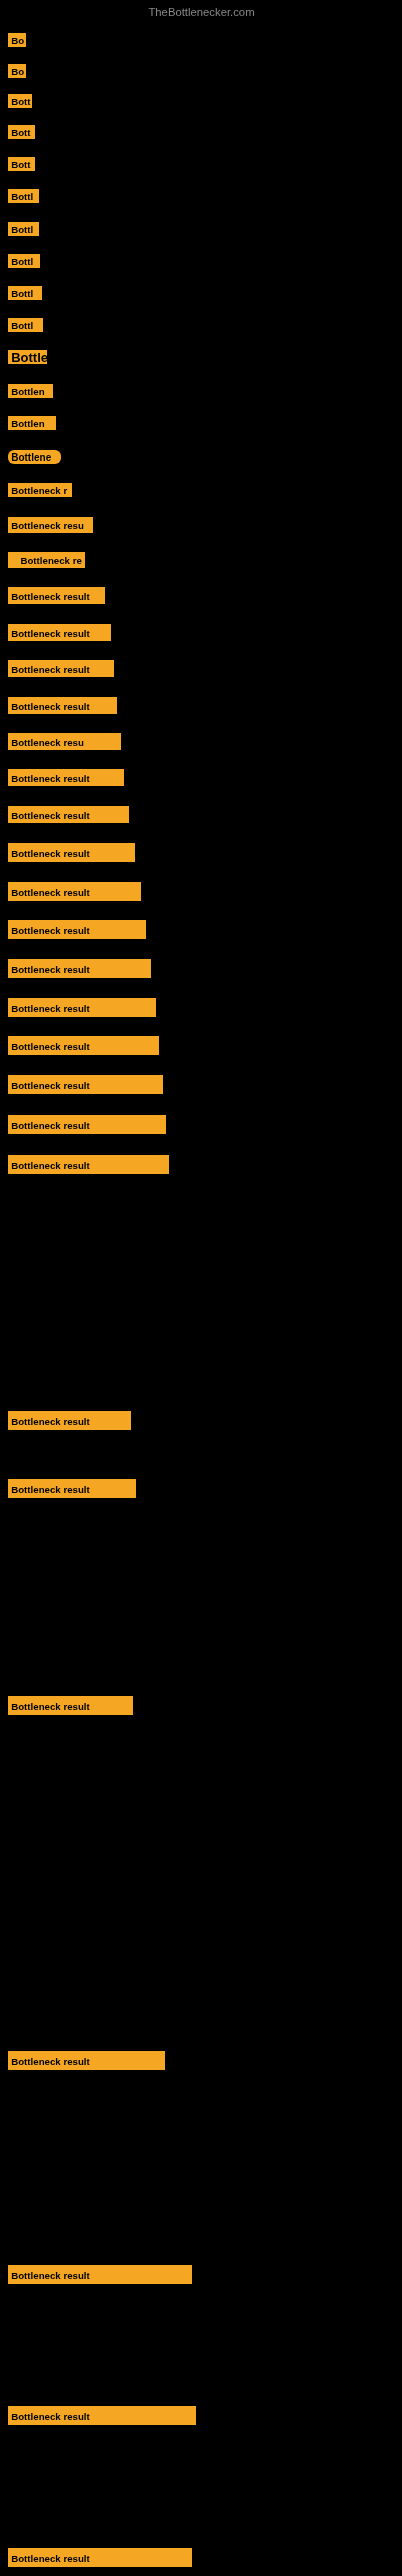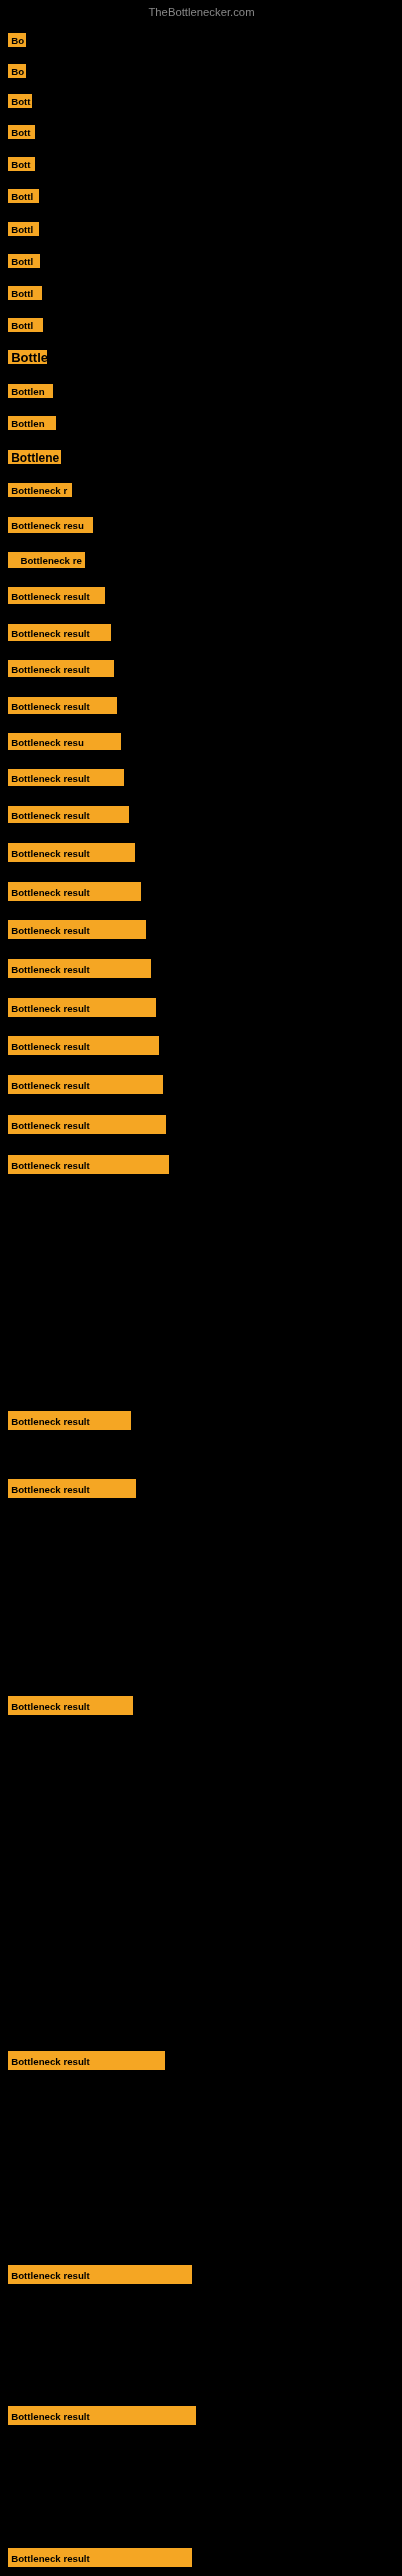--- a/index.html
+++ b/index.html
@@ -46,21 +46,21 @@
     <div style="position: absolute; top: 103px; left: 8px;"><span class="bottleneck-label" style="width: 27px; height: 14.5px; line-height: 14.5px; font-size: 9.7px;">Bott</span></div>
     <div style="position: absolute; top: 135px; left: 8px;"><span class="bottleneck-label" style="width: 27px; height: 14.5px; line-height: 14.5px; font-size: 9.7px;">Bott</span></div>
     <div style="position: absolute; top: 167px; left: 8px;"><span class="bottleneck-label" style="width: 31px; height: 14.5px; line-height: 14.5px; font-size: 9.7px;">Bottl</span></div>
     <div style="position: absolute; top: 200px; left: 8px;"><span class="bottleneck-label" style="width: 31px; height: 14.5px; line-height: 14.5px; font-size: 9.7px;">Bottl</span></div>
     <div style="position: absolute; top: 232px; left: 8px;"><span class="bottleneck-label" style="width: 32px; height: 14.5px; line-height: 14.5px; font-size: 9.7px;">Bottl</span></div>
     <div style="position: absolute; top: 264px; left: 8px;"><span class="bottleneck-label" style="width: 34px; height: 14.5px; line-height: 14.5px; font-size: 9.7px;">Bottl</span></div>
     <div style="position: absolute; top: 296px; left: 8px;"><span class="bottleneck-label" style="width: 35px; height: 14.5px; line-height: 14.5px; font-size: 9.7px;">Bottl</span></div>
     <div style="position: absolute; top: 328px; left: 8px;"><span class="bottleneck-label" style="width: 39px; height: 14.5px; line-height: 14.5px; font-size: 13px;">Bottle</span></div>
     <div style="position: absolute; top: 362px; left: 8px;"><span class="bottleneck-label" style="width: 45px; height: 14.5px; line-height: 14.5px; font-size: 9.7px;">Bottlen</span></div>
     <div style="position: absolute; top: 394px; left: 8px;"><span class="bottleneck-label" style="width: 48px; height: 14.5px; line-height: 14.5px; font-size: 9.7px;">Bottlen</span></div>
-    <div style="position: absolute; top: 428px; left: 8px;"><span class="bottleneck-label" style="width: 53px; height: 14.5px; line-height: 14.5px; font-size: 12px;">Bottlene</span></div>
+    <div style="position: absolute; top: 428px; left: 8px;"><span class="bottleneck-label" style="width: 53px; height: 14.5px; line-height: 14.5px; font-size: 10px; border-radius: 6px;">Bottlene</span></div>
     <div style="position: absolute; top: 461px; left: 8px;"><span class="bottleneck-label" style="width: 64px; height: 14.5px; line-height: 14.5px; font-size: 9.7px;">Bottleneck r</span></div>
     <div style="position: absolute; top: 495px; left: 8px;"><span class="bottleneck-label" style="width: 85px; height: 16px; line-height: 16px; font-size: 9.7px;">Bottleneck resu</span></div>
     <div style="position: absolute; top: 530px; left: 8px; text-align: right;"><span class="bottleneck-label" style="width: 77px; height: 16px; line-height: 16px; font-size: 9.7px;">Bottleneck re</span></div>
     <div style="position: absolute; top: 565px; left: 8px;"><span class="bottleneck-label" style="width: 97px; height: 17.7px; line-height: 17.7px; font-size: 9.7px;">Bottleneck result</span></div>
     <div style="position: absolute; top: 602px; left: 8px;"><span class="bottleneck-label" style="width: 103px; height: 17.7px; line-height: 17.7px; font-size: 9.7px;">Bottleneck result</span></div>
     <div style="position: absolute; top: 638px; left: 8px;"><span class="bottleneck-label" style="width: 106px; height: 17.7px; line-height: 17.7px; font-size: 9.7px;">Bottleneck result</span></div>
     <div style="position: absolute; top: 675px; left: 8px;"><span class="bottleneck-label" style="width: 109px; height: 17.7px; line-height: 17.7px; font-size: 9.7px;">Bottleneck result</span></div>
     <div style="position: absolute; top: 711px; left: 8px;"><span class="bottleneck-label" style="width: 113px; height: 17.7px; line-height: 17.7px; font-size: 9.7px;">Bottleneck resu</span></div>
     <div style="position: absolute; top: 747px; left: 8px;"><span class="bottleneck-label" style="width: 116px; height: 17.7px; line-height: 17.7px; font-size: 9.7px;">Bottleneck result</span></div>
     <div style="position: absolute; top: 784px; left: 8px;"><span class="bottleneck-label" style="width: 121px; height: 17.7px; line-height: 17.7px; font-size: 9.7px;">Bottleneck result</span></div>

